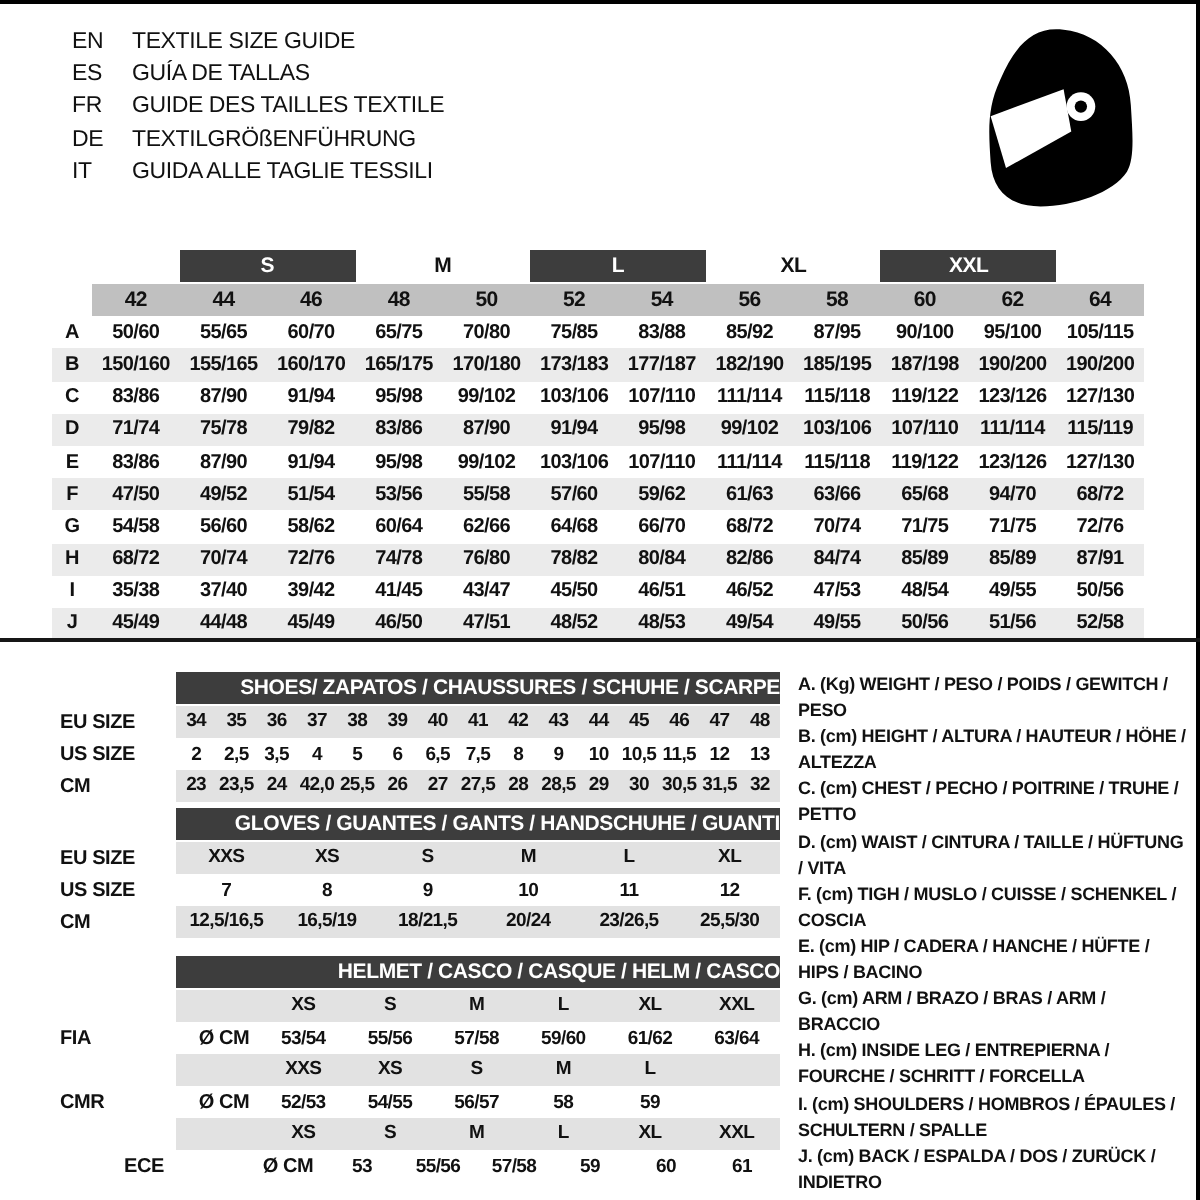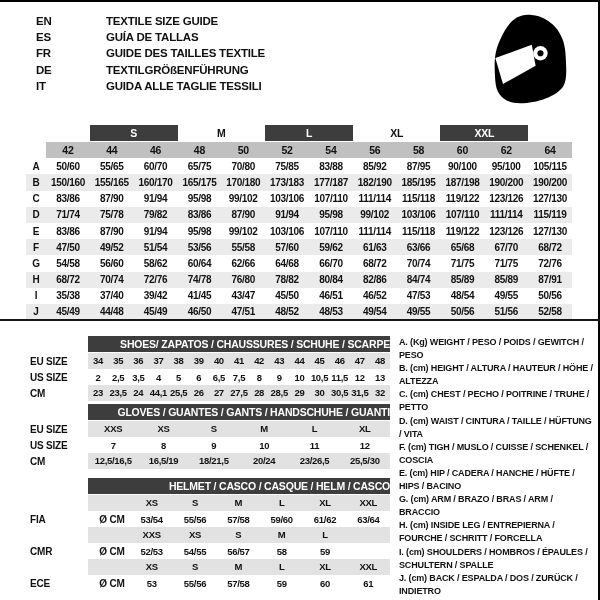--- a/index.html
+++ b/index.html
@@ -12,21 +12,21 @@
   *{margin:0;padding:0;box-sizing:border-box;}
   html,body{background:#fff;}
   .page{position:relative;width:600px;height:600px;background:#ffffff;overflow:hidden;
         font-family:"Liberation Sans",sans-serif;color:var(--ink);}
   .top-border{position:absolute;top:0;left:0;width:600px;height:2px;background:#000;}
   .right-border{position:absolute;top:0;right:0;width:2px;height:600px;background:#000;}
   .divider{position:absolute;left:0;top:319px;width:600px;height:2px;background:#161616;}
 
   
   .langs{position:absolute;left:36px;top:13px;}
-  .lang-row{display:flex;font-size:11.5px;font-weight:700;line-height:16.2px;letter-spacing:-0.2px;gap:40px;}
+  .lang-row{display:flex;font-size:11.5px;font-weight:400;line-height:16.2px;letter-spacing:-0.2px;}
   .lang-code{width:30px;flex:0 0 30px;}
 
   
   .helmet{position:absolute;left:483px;top:12px;width:88px;height:96px;}
 
   
   .size-table{position:absolute;left:26px;top:124px;width:546px;}
   .srow{display:grid;grid-template-columns:20px repeat(12,1fr);height:16.2px;align-items:center;}
   .srow .cell{text-align:center;font-size:10px;font-weight:700;letter-spacing:-0.3px;white-space:nowrap;}
   .group-row{height:17px;margin-bottom:1px;}
@@ -193,21 +193,21 @@
         <div class="cell">47/50</div>
         <div class="cell">49/52</div>
         <div class="cell">51/54</div>
         <div class="cell">53/56</div>
         <div class="cell">55/58</div>
         <div class="cell">57/60</div>
         <div class="cell">59/62</div>
         <div class="cell">61/63</div>
         <div class="cell">63/66</div>
         <div class="cell">65/68</div>
-        <div class="cell">67/70</div>
+        <div class="cell">94/70</div>
         <div class="cell">68/72</div>
       </div>
       <div class="srow">
         <div class="cell">G</div>
         <div class="cell">54/58</div>
         <div class="cell">56/60</div>
         <div class="cell">58/62</div>
         <div class="cell">60/64</div>
         <div class="cell">62/66</div>
         <div class="cell">64/68</div>
@@ -306,21 +306,21 @@
         <div class="val">10,5</div>
         <div class="val">11,5</div>
         <div class="val">12</div>
         <div class="val">13</div>
       </div>
       <div class="strow" style="grid-template-columns: 60px repeat(15, 1fr);">
         <div class="rowlbl">CM</div>
         <div class="val sh">23</div>
         <div class="val sh">23,5</div>
         <div class="val sh">24</div>
-        <div class="val sh">44,1</div>
+        <div class="val sh">42,0</div>
         <div class="val sh">25,5</div>
         <div class="val sh">26</div>
         <div class="val sh">27</div>
         <div class="val sh">27,5</div>
         <div class="val sh">28</div>
         <div class="val sh">28,5</div>
         <div class="val sh">29</div>
         <div class="val sh">30</div>
         <div class="val sh">30,5</div>
         <div class="val sh">31,5</div>
@@ -408,21 +408,21 @@
       <div class="strow" style="grid-template-columns: 60px 42px repeat(6, 1fr);">
         <div class="rowlbl"></div>
         <div class="unit sh"></div>
         <div class="val sh">XS</div>
         <div class="val sh">S</div>
         <div class="val sh">M</div>
         <div class="val sh">L</div>
         <div class="val sh">XL</div>
         <div class="val sh">XXL</div>
       </div>
-      <div class="strow" style="grid-template-columns: 60px 42px repeat(6, 1fr);">
+      <div class="strow" style="grid-template-columns: 60px 42px repeat(6, 1fr); margin-left: 32px;">
         <div class="rowlbl">ECE</div>
         <div class="unit">Ø CM</div>
         <div class="val">53</div>
         <div class="val">55/56</div>
         <div class="val">57/58</div>
         <div class="val">59</div>
         <div class="val">60</div>
         <div class="val">61</div>
       </div>
     </div>

